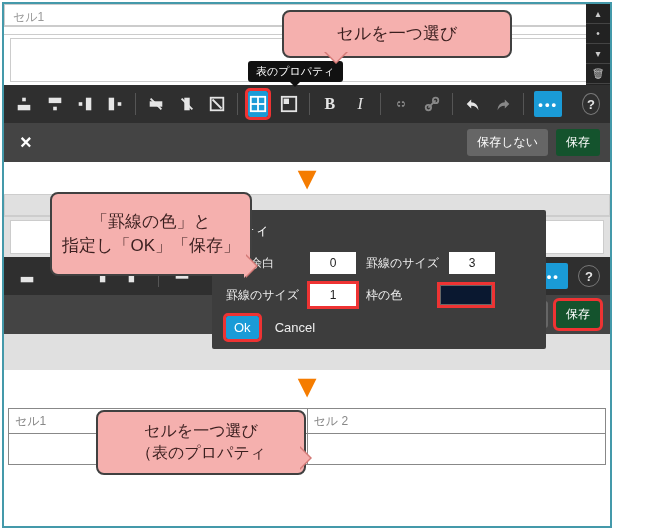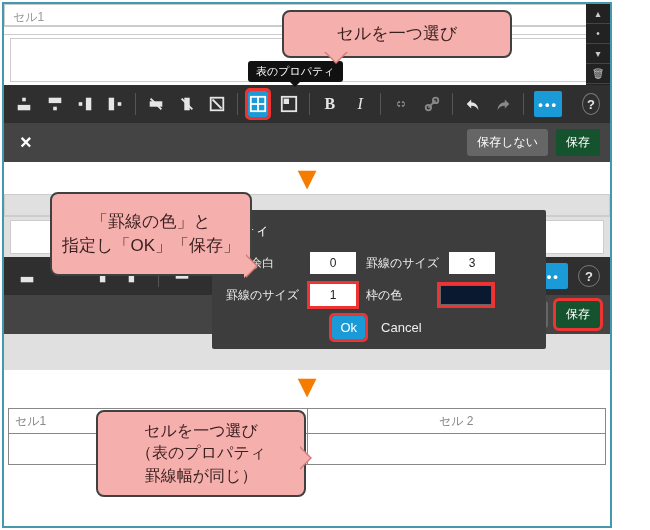--- a/index.html
+++ b/index.html
@@ -231,21 +231,21 @@
     height: 20px;
     background-image:
       linear-gradient(45deg, #bbb 25%, transparent 25%, transparent 75%, #bbb 75%),
       linear-gradient(45deg, #bbb 25%, #fff 25%, #fff 75%, #bbb 75%);
     background-size: 10px 10px;
     background-position: 0 0, 5px 5px;
     border: 1px solid #666;
   }
   .dlg-actions {
     display: flex;
-    justify-content: center;
+    justify-content: flex-start;
     gap: 12px;
     margin-top: 6px;
   }
   .dlg-ok {
     background: #1a9bd7;
     color: #fff;
     padding: 4px 8px;
     border-radius: 2px;
     font-size: 13px;
   }
@@ -266,21 +266,21 @@
     border: 1px solid #888;
   }
   .result-table .rcell {
     flex: 1;
     border-right: 1px solid #888;
     padding: 4px 6px;
     color: #888;
     font-size: 12px;
     height: 24px;
   }
-  .result-table .rcell:last-child { border-right: none; text-align: center; }
+  .result-table .rcell:last-child { border-right: none; }
   .result-row2 {
     display: flex;
     border: 1px solid #888;
     border-top: none;
   }
   .result-row2 .rcell2 {
     flex: 1;
     border-right: 1px solid #888;
     height: 30px;
   }
@@ -555,15 +555,14 @@
   <div class="tail"></div>
 </div>
 <div class="bubble b2">
   <span class="line">「罫線の色」と</span>
   <span class="line">指定し「OK」「保存」</span>
   <div class="tail"></div>
 </div>
 <div class="bubble b3">
   <span class="line">セルを一つ選び</span>
   <span class="line">（表のプロパティ</span>
-  <span class="line">罫線幅が同じ）</span>
   <div class="tail"></div>
 </div>
 
 </body></html>

